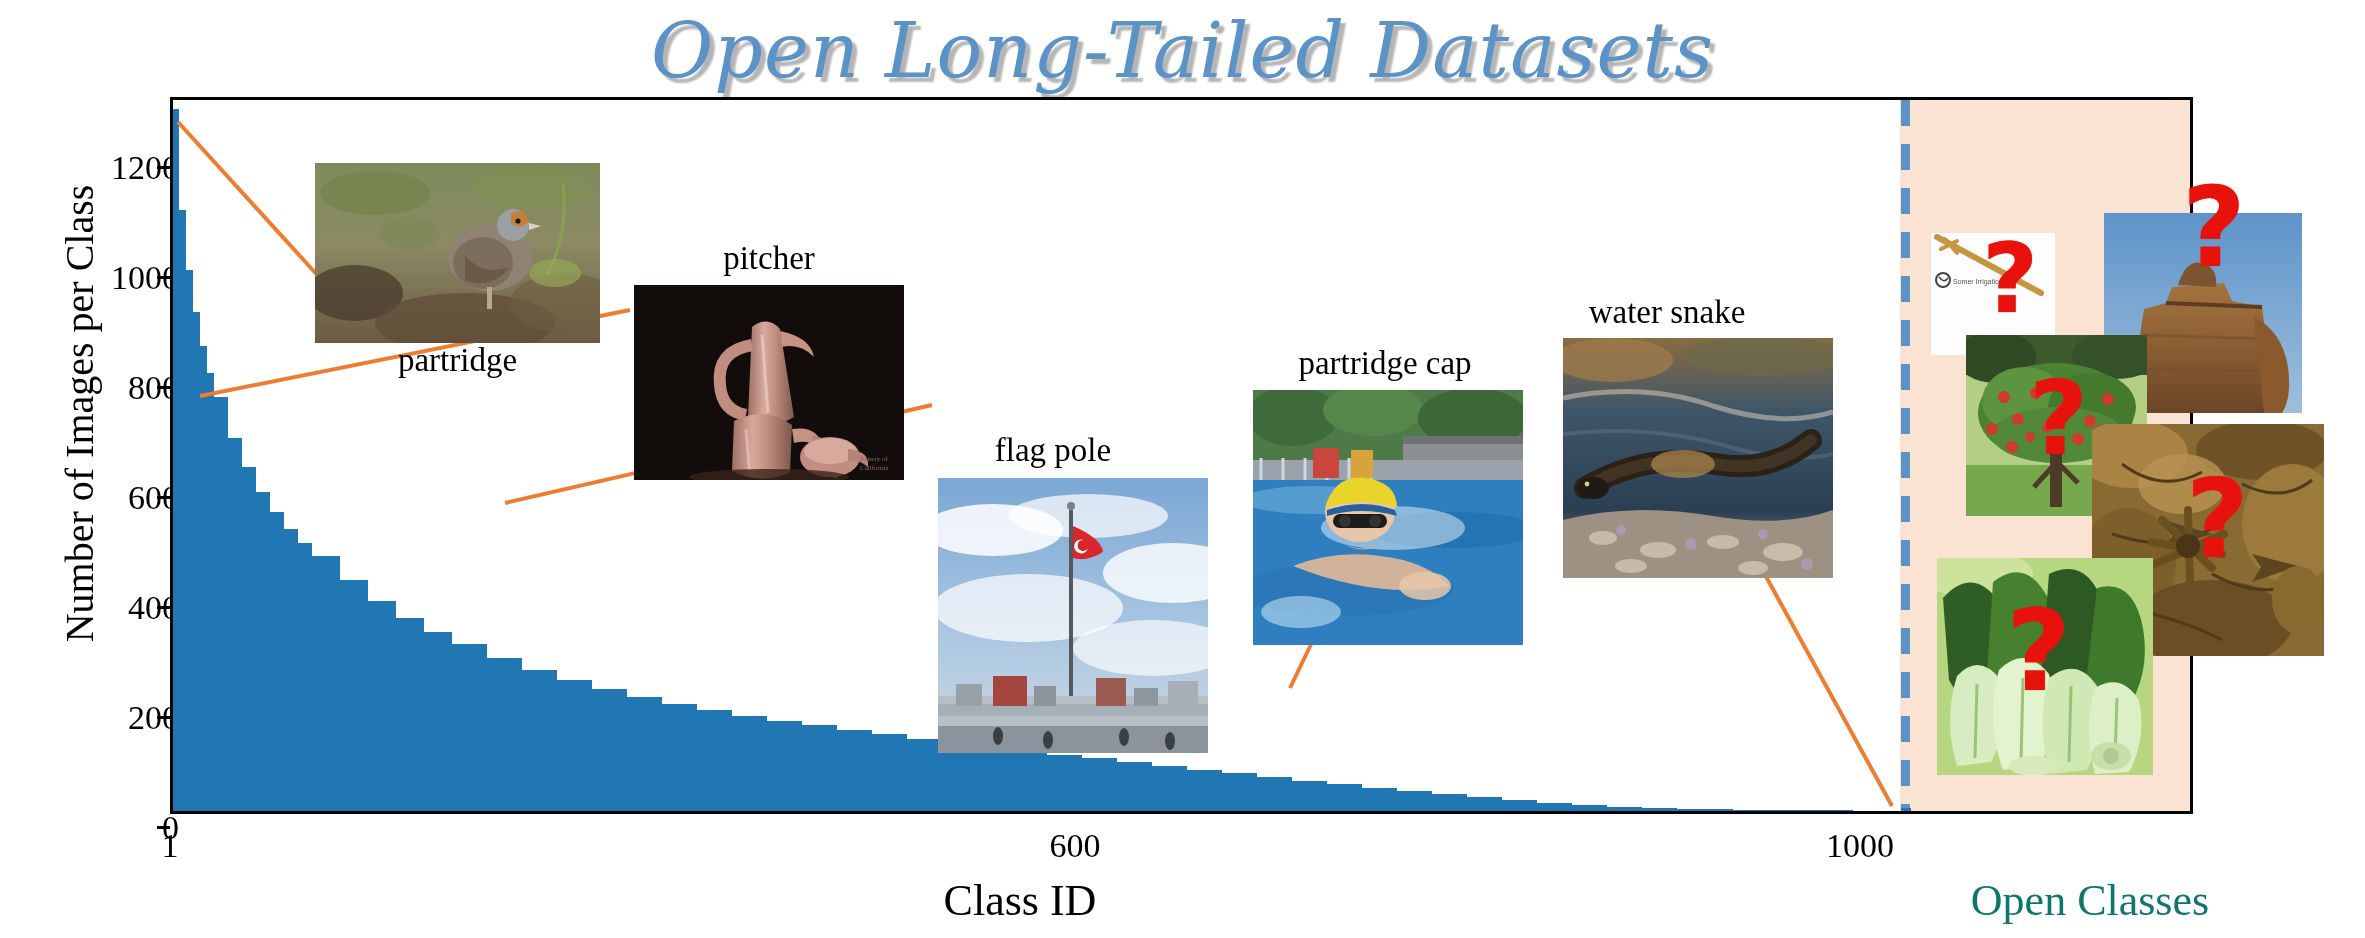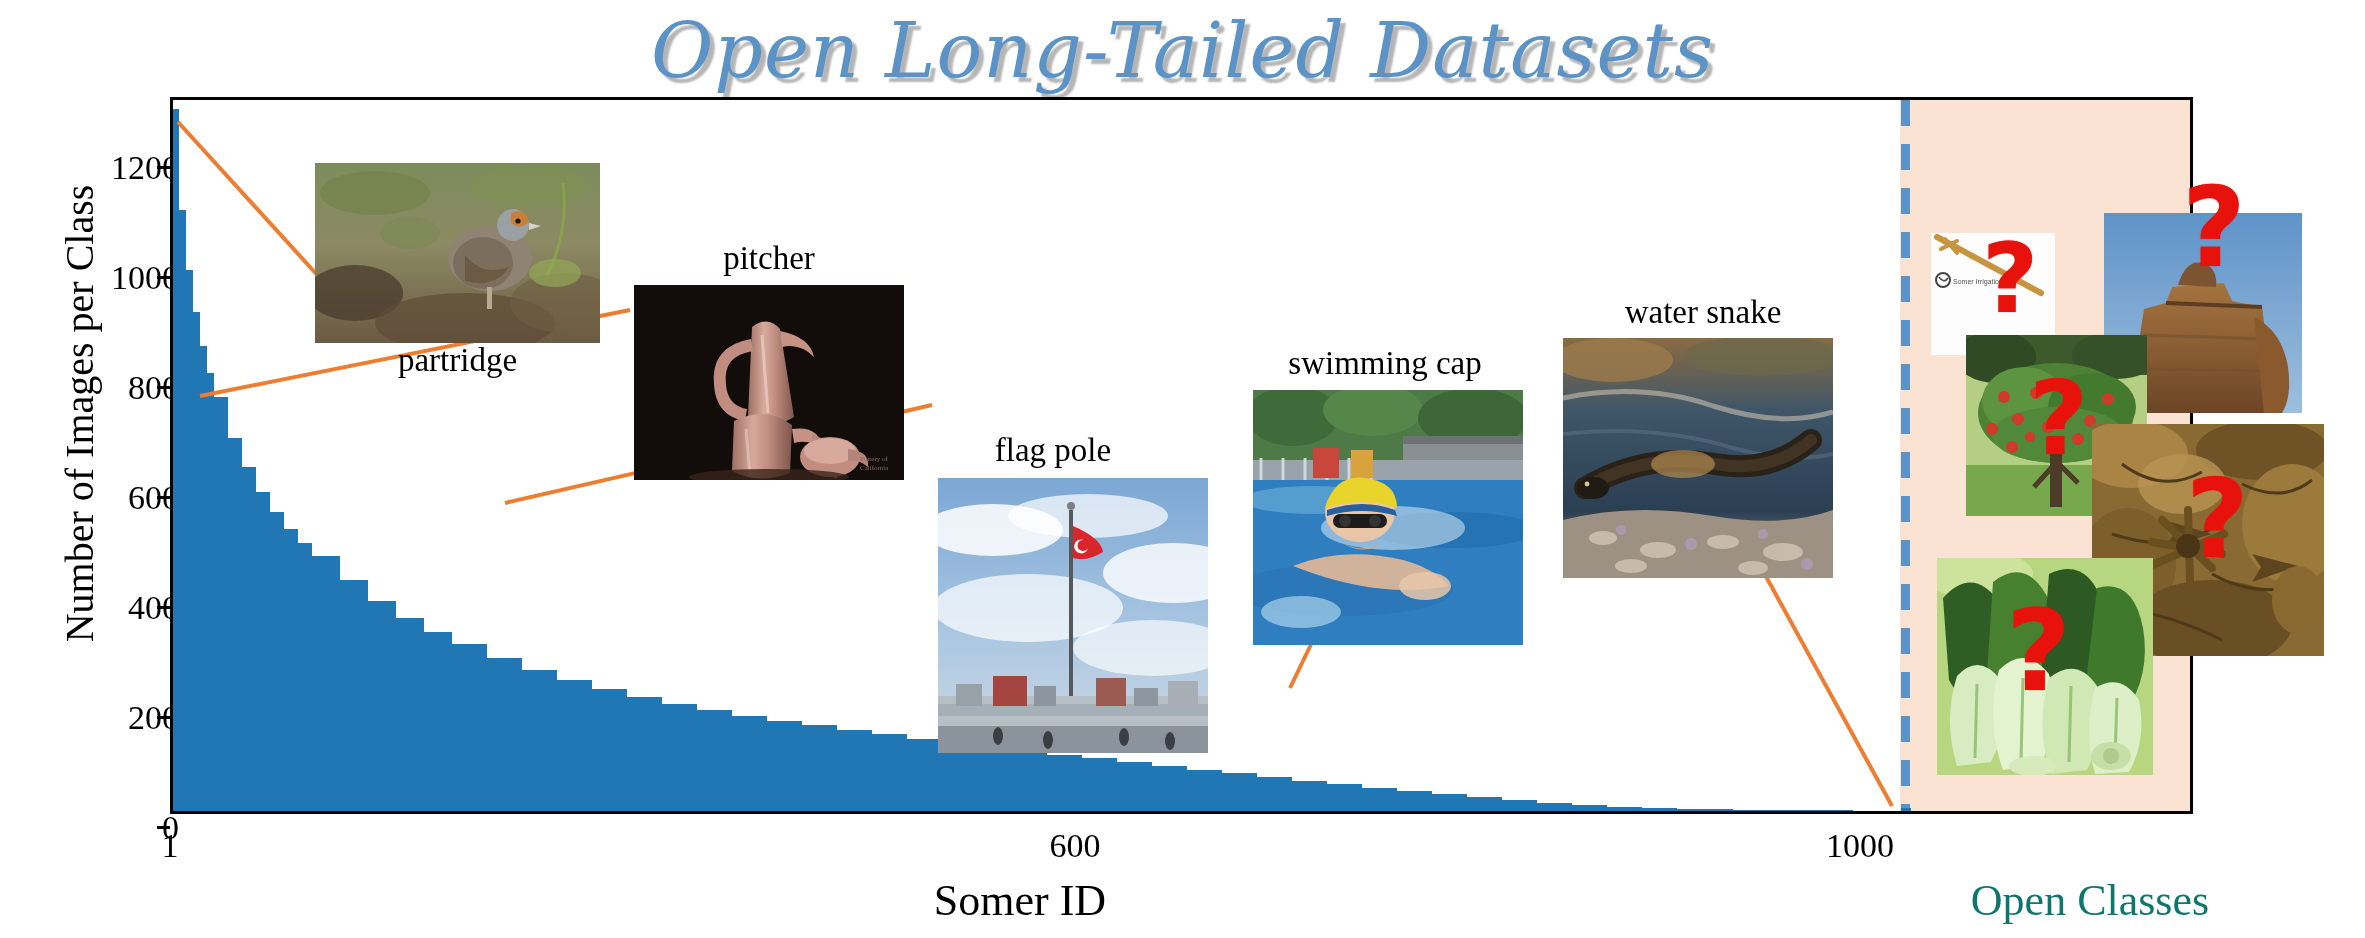--- a/index.html
+++ b/index.html
@@ -136,21 +136,21 @@
                L 1560,710 L 1680,710 L 1680,711 L 1728,711 Z"></path>
 
       <rect x="1728" y="708" width="10" height="3" fill="#2077b4"></rect>
     </svg>
   </div>
 
   <div class="xtick" style="left:140px;width:60px;">1</div>
   <div class="xtick" style="left:1025px;width:100px;">600</div>
   <div class="xtick" style="left:1800px;width:120px;">1000</div>
 
-  <div id="xlabel">Somer ID</div>
+  <div id="xlabel">Class ID</div>
   <div id="openlabel">Open Classes</div>
 
   <svg id="leaders" width="2365" height="938">
     <line x1="178" y1="122" x2="320" y2="278" stroke="#ed7d31" stroke-width="4"></line>
     <line x1="200" y1="396" x2="630" y2="310" stroke="#ed7d31" stroke-width="4"></line>
     <line x1="505" y1="503" x2="932" y2="405" stroke="#ed7d31" stroke-width="4"></line>
     <line x1="1367" y1="528" x2="1290" y2="688" stroke="#ed7d31" stroke-width="4"></line>
     <line x1="1735" y1="520" x2="1892" y2="806" stroke="#ed7d31" stroke-width="4"></line>
   </svg>
 
@@ -243,21 +243,21 @@
       <rect x="196" y="210" width="24" height="18" fill="#8e979f"></rect>
       <rect x="230" y="203" width="30" height="25" fill="#a7aeb5"></rect>
       <rect x="0" y="248" width="270" height="27" fill="#8b949c"></rect>
       <ellipse cx="60" cy="258" rx="5" ry="9" fill="#3a3f44"></ellipse>
       <ellipse cx="110" cy="262" rx="5" ry="9" fill="#3a3f44"></ellipse>
       <ellipse cx="186" cy="259" rx="5" ry="9" fill="#3a3f44"></ellipse>
       <ellipse cx="232" cy="263" rx="5" ry="9" fill="#3a3f44"></ellipse>
     </svg>
   </div>
 
-  <div class="cap" style="left:1255px;top:345px;width:260px;">swimming cap</div>
+  <div class="cap" style="left:1255px;top:345px;width:260px;">partridge cap</div>
   <div class="thumb" style="left:1253px;top:390px;width:270px;height:255px;">
     <svg width="270" height="255" viewBox="0 0 270 255">
       <rect width="270" height="255" fill="#2f7fc0"></rect>
       <rect width="270" height="88" fill="#4d7a46"></rect>
       <ellipse cx="40" cy="26" rx="46" ry="30" fill="#3f6b3a"></ellipse>
       <ellipse cx="120" cy="20" rx="50" ry="26" fill="#55864a"></ellipse>
       <ellipse cx="220" cy="28" rx="55" ry="30" fill="#3e6738"></ellipse>
       <rect x="150" y="46" width="120" height="44" fill="#8a8f94"></rect>
       <rect x="150" y="46" width="120" height="8" fill="#6d7277"></rect>
       <rect x="0" y="70" width="270" height="22" fill="#9aa3ab"></rect>
@@ -282,21 +282,21 @@
       <rect x="80" y="124" width="54" height="14" rx="7" fill="#1c1c1c"></rect>
       <circle cx="92" cy="131" r="6" fill="#333"></circle>
       <circle cx="122" cy="131" r="6" fill="#333"></circle>
       <path d="M84 150 q24 16 46 2 q-20 16 -46 -2 Z" fill="#d9a98b"></path>
       <path d="M40 176 q50 -20 110 -6 q30 8 46 26 q-70 14 -156 -20 Z" fill="#e3b998" opacity=".9"></path>
       <ellipse cx="172" cy="196" rx="26" ry="14" fill="#e8c7a8" opacity=".85"></ellipse>
       <ellipse cx="48" cy="222" rx="40" ry="16" fill="#bfe0f2" opacity=".6"></ellipse>
     </svg>
   </div>
 
-  <div class="cap" style="left:1588px;top:294px;width:230px;">water snake</div>
+  <div class="cap" style="left:1552px;top:294px;width:230px;">water snake</div>
   <div class="thumb" style="left:1563px;top:338px;width:270px;height:240px;">
     <svg width="270" height="240" viewBox="0 0 270 240">
       <defs>
         <linearGradient id="gwater" x1="0" y1="0" x2="0" y2="1">
           <stop offset="0" stop-color="#8a6b42"></stop>
             <stop offset="0.3" stop-color="#3f5668"></stop>
           <stop offset="0.72" stop-color="#2b3f53"></stop>
             <stop offset="1" stop-color="#9a8e83"></stop>
         </linearGradient>
       </defs>

